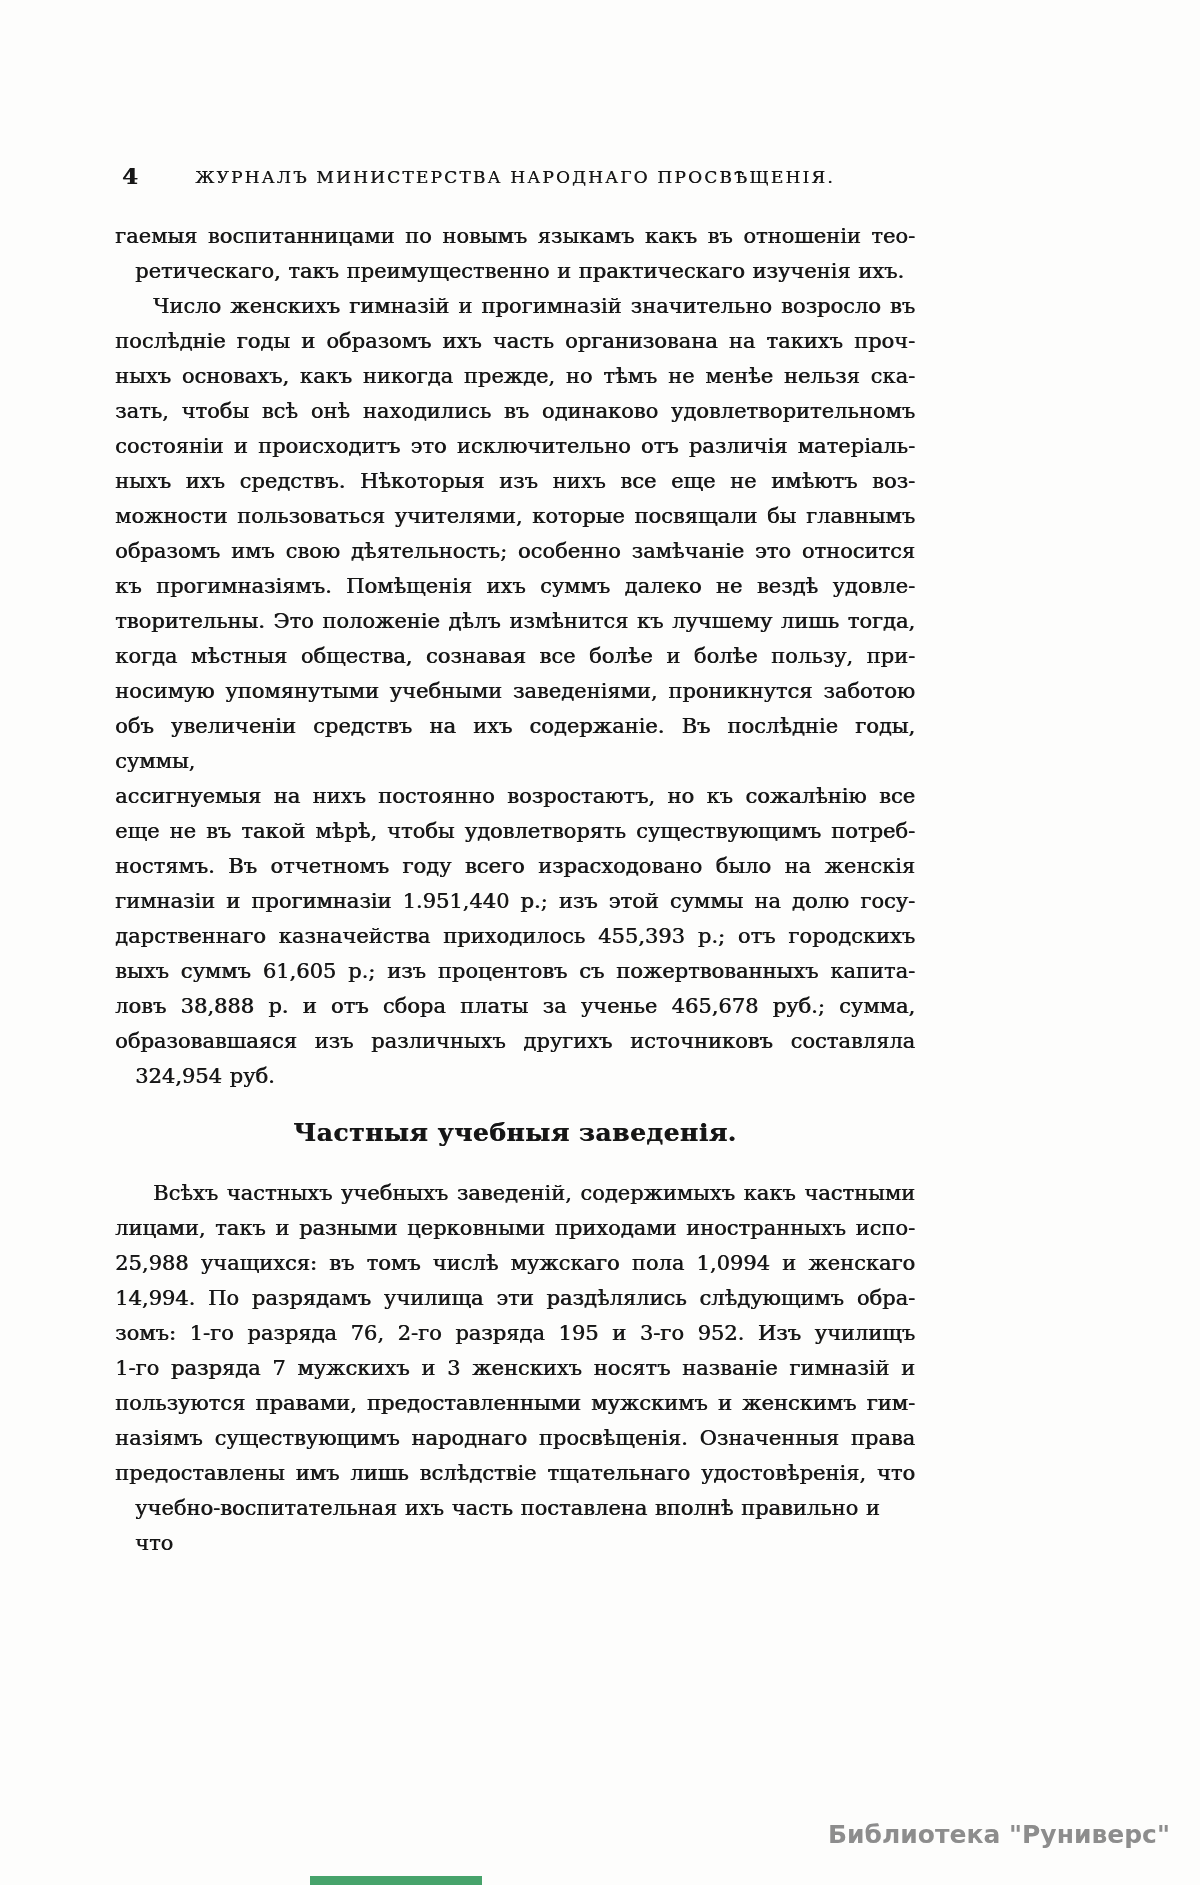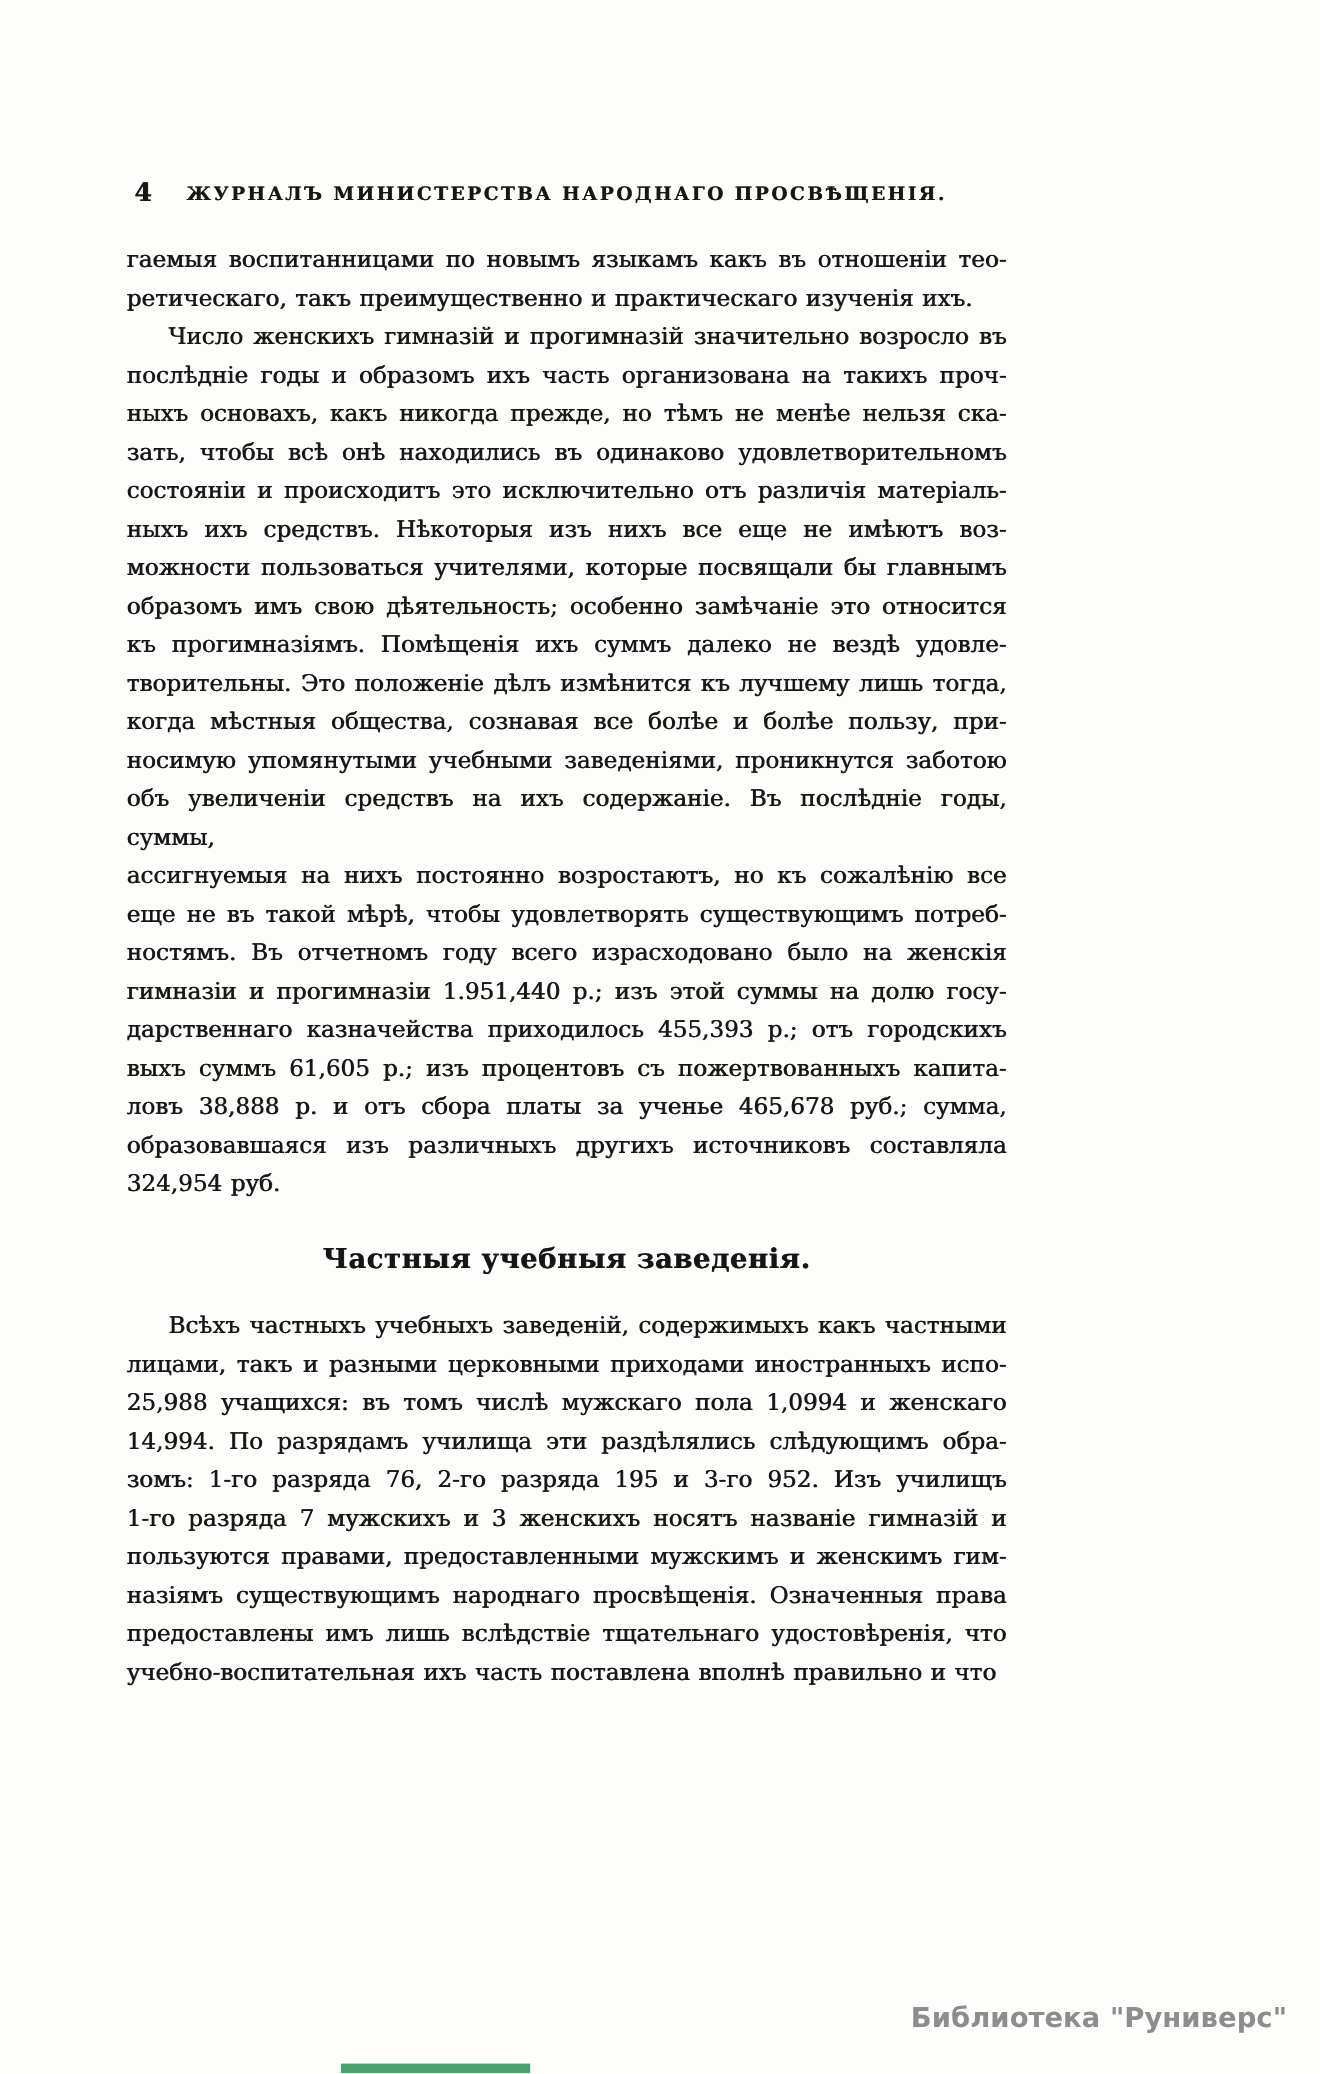--- a/index.html
+++ b/index.html
@@ -12,43 +12,44 @@
     overflow:hidden;
   }
   .folio{
     position:absolute;left:122px;top:162px;
     font-size:23px;font-weight:bold;
     text-shadow:0.5px 0 0 rgba(20,20,20,0.85);
   }
   .running-header{
     position:absolute;left:115px;top:167px;width:800px;
     text-align:center;
-    font-size:17px;font-weight:bold;letter-spacing:2.2px;
+    font-size:17px;font-weight:normal;letter-spacing:2.2px;
     text-shadow:0.4px 0 0 rgba(20,20,20,0.8);
     white-space:nowrap;
   }
   .textblock{
     position:absolute;left:115px;top:219px;width:800px;
   }
   .line{
     font-size:21px;
     line-height:35px;
     text-align:justify;
     text-align-last:justify;
     word-spacing:1px;
     text-shadow:0.6px 0 0 rgba(20,20,20,0.9);
     white-space:normal;
   }
   .line.para-end{
     text-align:left;
     text-align-last:auto;
+    margin-left:20px;
   }
   .line.indent{ text-indent:38px; }
   .section-heading{
-    margin:36px 0 29px 0;
+    margin:24px 0 29px 0;
     text-align:center;
     font-size:25px;font-weight:bold;
     letter-spacing:0.5px;
     text-shadow:0.5px 0 0 rgba(20,20,20,0.9);
   }
   .watermark{
     position:absolute;left:828px;top:1820px;
     font-family:"DejaVu Sans", sans-serif;
     font-size:25px;font-weight:bold;
     color:#8d8d8d;

